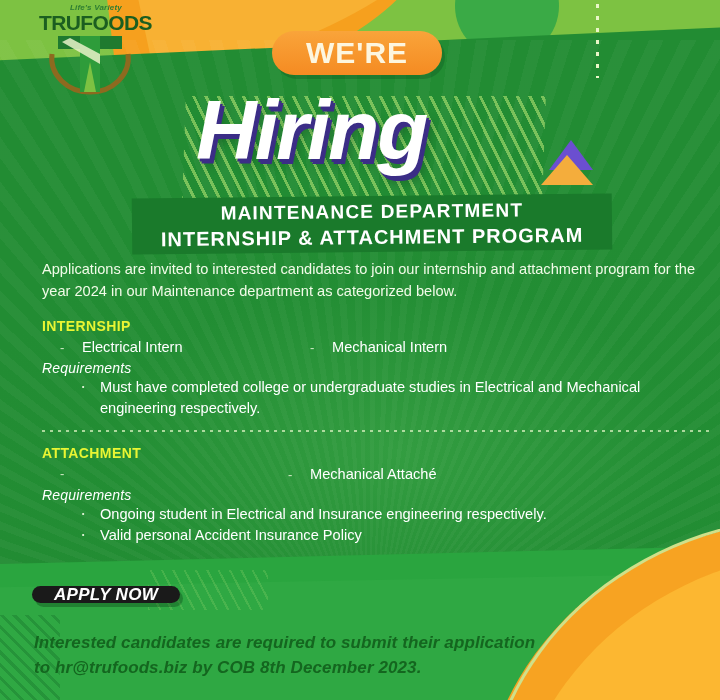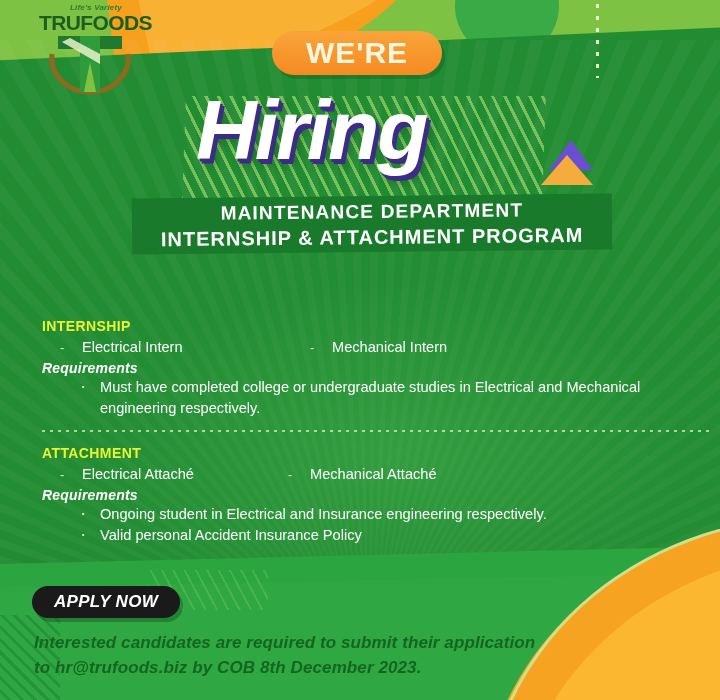--- a/index.html
+++ b/index.html
@@ -170,41 +170,41 @@
   .sec-attachment{top:445px;}
   .sec-title{
     color:#e9f533;font-size:14px;font-weight:bold;letter-spacing:.4px;
     margin:0 0 2px 0;
   }
   .roles{display:flex;margin:2px 0 1px 0;}
   .role{display:flex;align-items:baseline;color:#ffffff;font-size:14.6px;line-height:22px;}
   .role .dash{width:22px;padding-left:18px;color:#cfe9c3;font-size:13px;}
   .role.r2{margin-left:0;}
   .req-title{
-    color:#ffffff;font-size:14px;font-weight:bold;font-style:italic;
+    color:#ffffff;font-size:14px;font-weight:normal;font-style:italic;
     margin:1px 0 1px 0;letter-spacing:.2px;
   }
   .bullets{margin:0;padding:0;list-style:none;}
   .bullets li{
     position:relative;color:#ffffff;font-size:14.6px;line-height:21px;
     padding-left:58px;
   }
   .bullets li:before{
     content:"\00b7";position:absolute;left:38px;top:-2px;
     font-size:19px;color:#d8efcf;
   }
   .divider{
     position:absolute;left:42px;top:430px;width:672px;height:2px;
     background:repeating-linear-gradient(to right,
       rgba(215,240,190,.75) 0 3px, rgba(0,0,0,0) 3px 8px);
   }
 
   
   .apply{
-    position:absolute;left:32px;top:586px;width:148px;height:32px;
+    position:absolute;left:32px;top:586px;width:148px;height:17px;
     background:#1a1a1a;border-radius:16px;
     box-shadow:3px 4px 0 rgba(10,60,20,.35);
     display:flex;align-items:center;justify-content:center;
   }
   .apply span{
     color:#ffffff;font-size:17px;font-weight:bold;font-style:italic;
     letter-spacing:.3px;
   }
   .footer{
     position:absolute;left:34px;top:630px;width:640px;
@@ -249,20 +249,21 @@
   <div class="tri-purple"></div>
   <div class="tri-orange"></div>
   <div class="hiring">Hiring</div>
 
   <div class="subband"></div>
   <div class="subband-txt">
     <div class="l1">MAINTENANCE DEPARTMENT</div>
     <div class="l2">INTERNSHIP &amp; ATTACHMENT PROGRAM</div>
   </div>
 
+  <div class="intro">Applications are invited to interested candidates to join our internship and attachment program for the year 2024 in our Maintenance department as categorized below.</div>
 
   <div class="sec sec-internship">
     <div class="sec-title">INTERNSHIP</div>
     <div class="roles">
       <div class="role" style="width:250px">
         <span class="dash">-</span>
         <span>Electrical Intern</span>
       </div>
       <div class="role r2">
         <span class="dash">-</span>
@@ -275,21 +276,20 @@
     </ul>
   </div>
 
   <div class="divider"></div>
 
   <div class="sec sec-attachment">
     <div class="sec-title">ATTACHMENT</div>
     <div class="roles">
       <div class="role" style="width:228px">
         <span class="dash">-</span>
-        <span>Electrical Attaché</span>
       </div>
       <div class="role r2">
         <span class="dash">-</span>
         <span>Mechanical Attaché</span>
       </div>
     </div>
     <div class="req-title">Requirements</div>
     <ul class="bullets">
       <li>Ongoing student in Electrical and Insurance engineering respectively.</li>
       <li>Valid personal Accident Insurance Policy</li>

